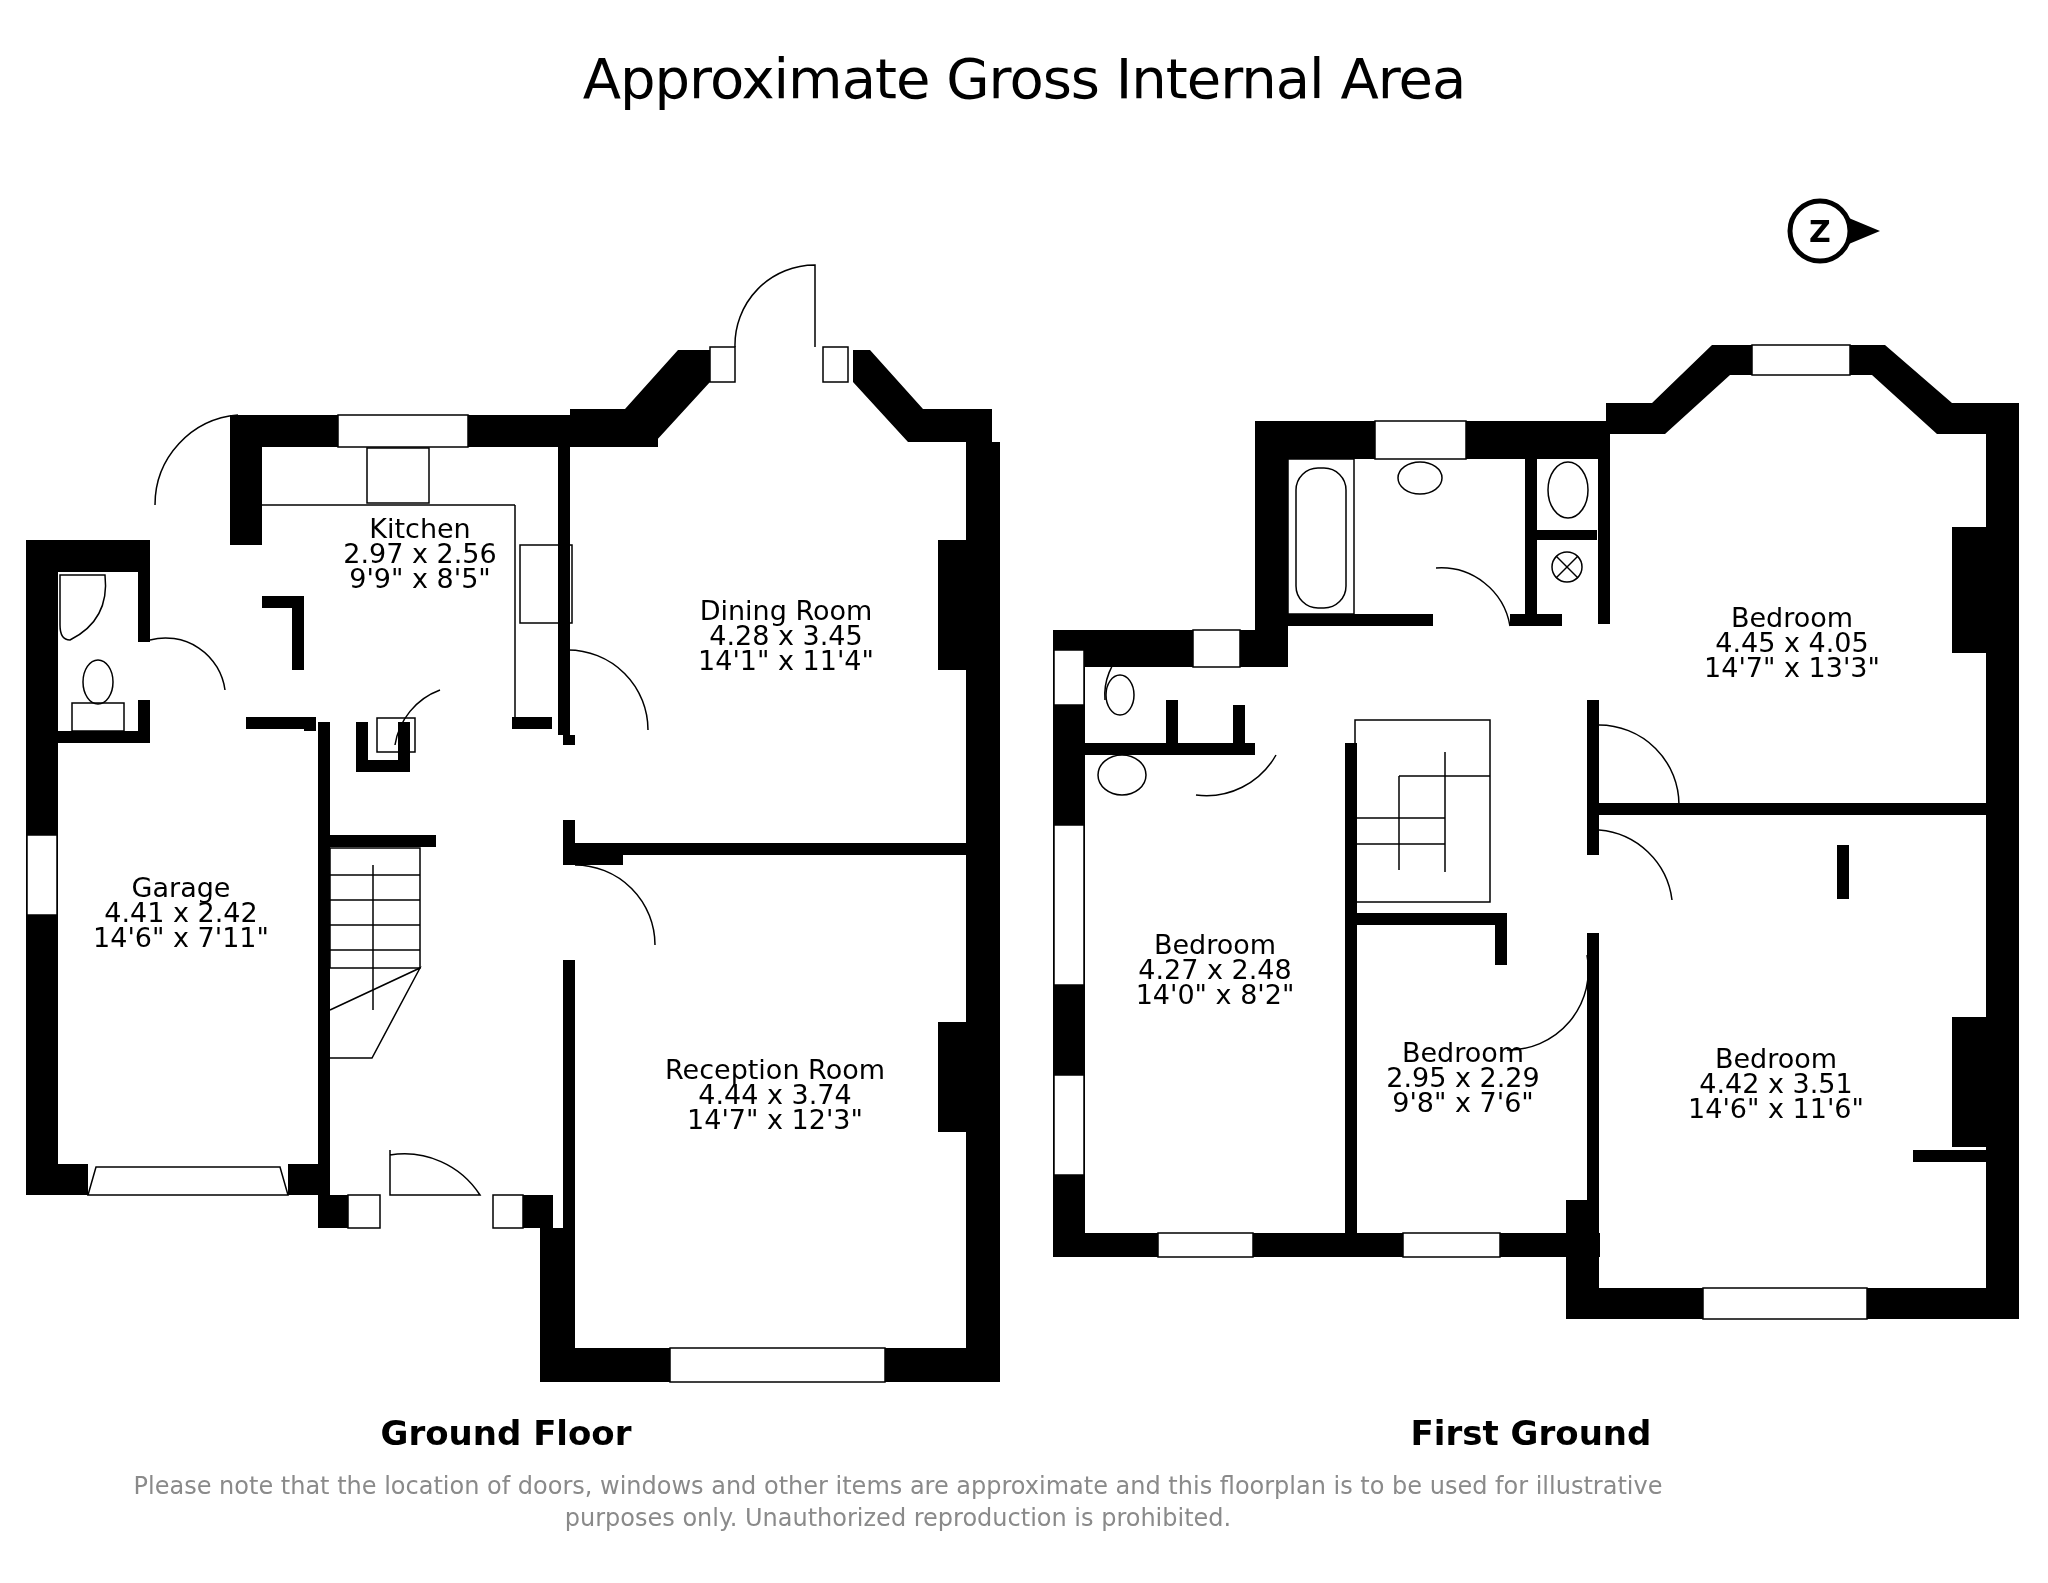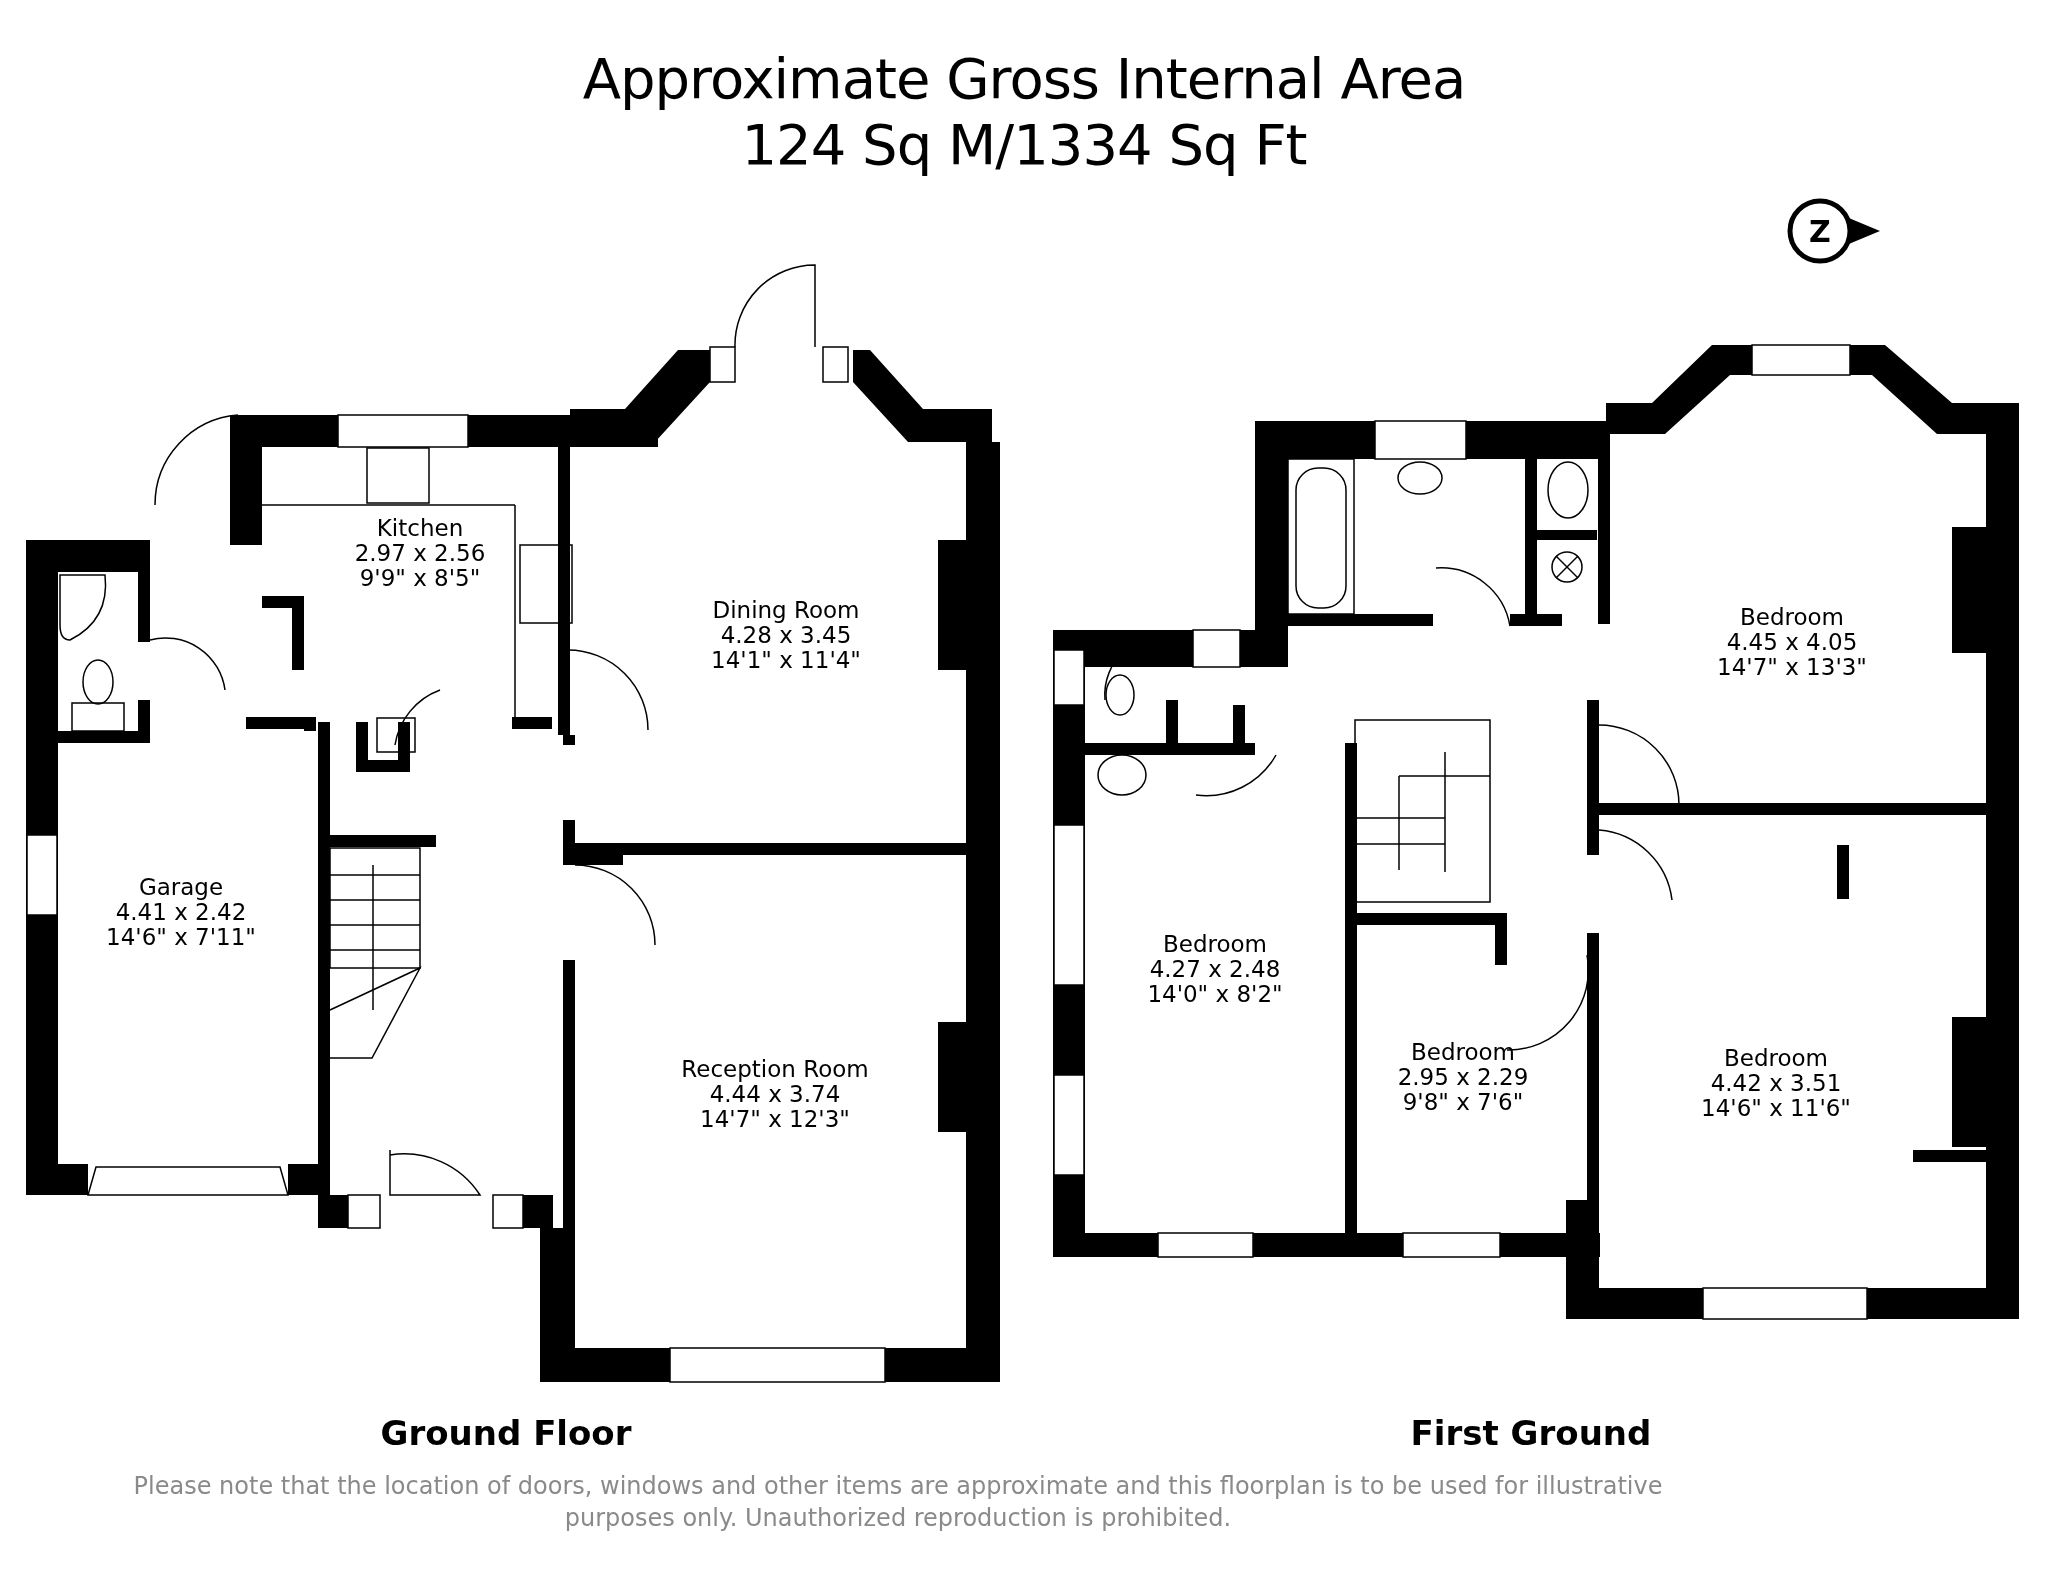--- a/index.html
+++ b/index.html
@@ -1,30 +1,29 @@
 <!DOCTYPE html>
 <html><head>
 <meta charset="utf-8">
 <style>
   html, body { margin:0; padding:0; background:#ffffff; }
   body { width:2048px; height:1583px; position:relative; overflow:hidden; font-family:"DejaVu Sans", sans-serif; }
   .title-block { position:absolute; left:0; top:46px; width:2048px; text-align:center; color:#000; }
   .title-line { font-family:"DejaVu Sans", sans-serif; font-size:56px; line-height:66px; letter-spacing:-1px; }
   svg#plan { position:absolute; left:0; top:0; }
-  .room-label { position:absolute; text-align:center; color:#000; font-size:23px; line-height:25px; transform:translateX(-50%); white-space:nowrap; }
+  .room-label { position:absolute; text-align:center; color:#000; font-size:27px; line-height:25px; transform:translateX(-50%); white-space:nowrap; }
   .floor-label { position:absolute; font-weight:bold; font-size:34px; transform:translateX(-50%); color:#000; }
   .disclaimer { position:absolute; left:0; top:1470px; width:1796px; text-align:center; color:#8a8a8a; font-size:24px; line-height:32px; }
   .compass { position:absolute; left:1786px; top:196px; width:94px; height:70px; }
 </style>
 </head>
 <body>
 
 <div class="title-block">
   <div class="title-line">Approximate Gross Internal Area</div>
-  <div class="title-line">124 Sq M/1334 Sq Ft</div>
 </div>
 
 <svg class="compass" viewBox="0 0 94 70">
   <circle cx="34" cy="35" r="30" fill="none" stroke="#000" stroke-width="5"></circle>
   <text x="34" y="46" text-anchor="middle" font-family="DejaVu Sans, sans-serif" font-weight="bold" font-size="30" fill="#000">Z</text>
   <path d="M58 20 L94 35 L58 50 L66 35 Z" fill="#000"></path>
 </svg>
 
 <svg id="plan" width="2048" height="1583" viewBox="0 0 2048 1583">
   <g fill="#000">

